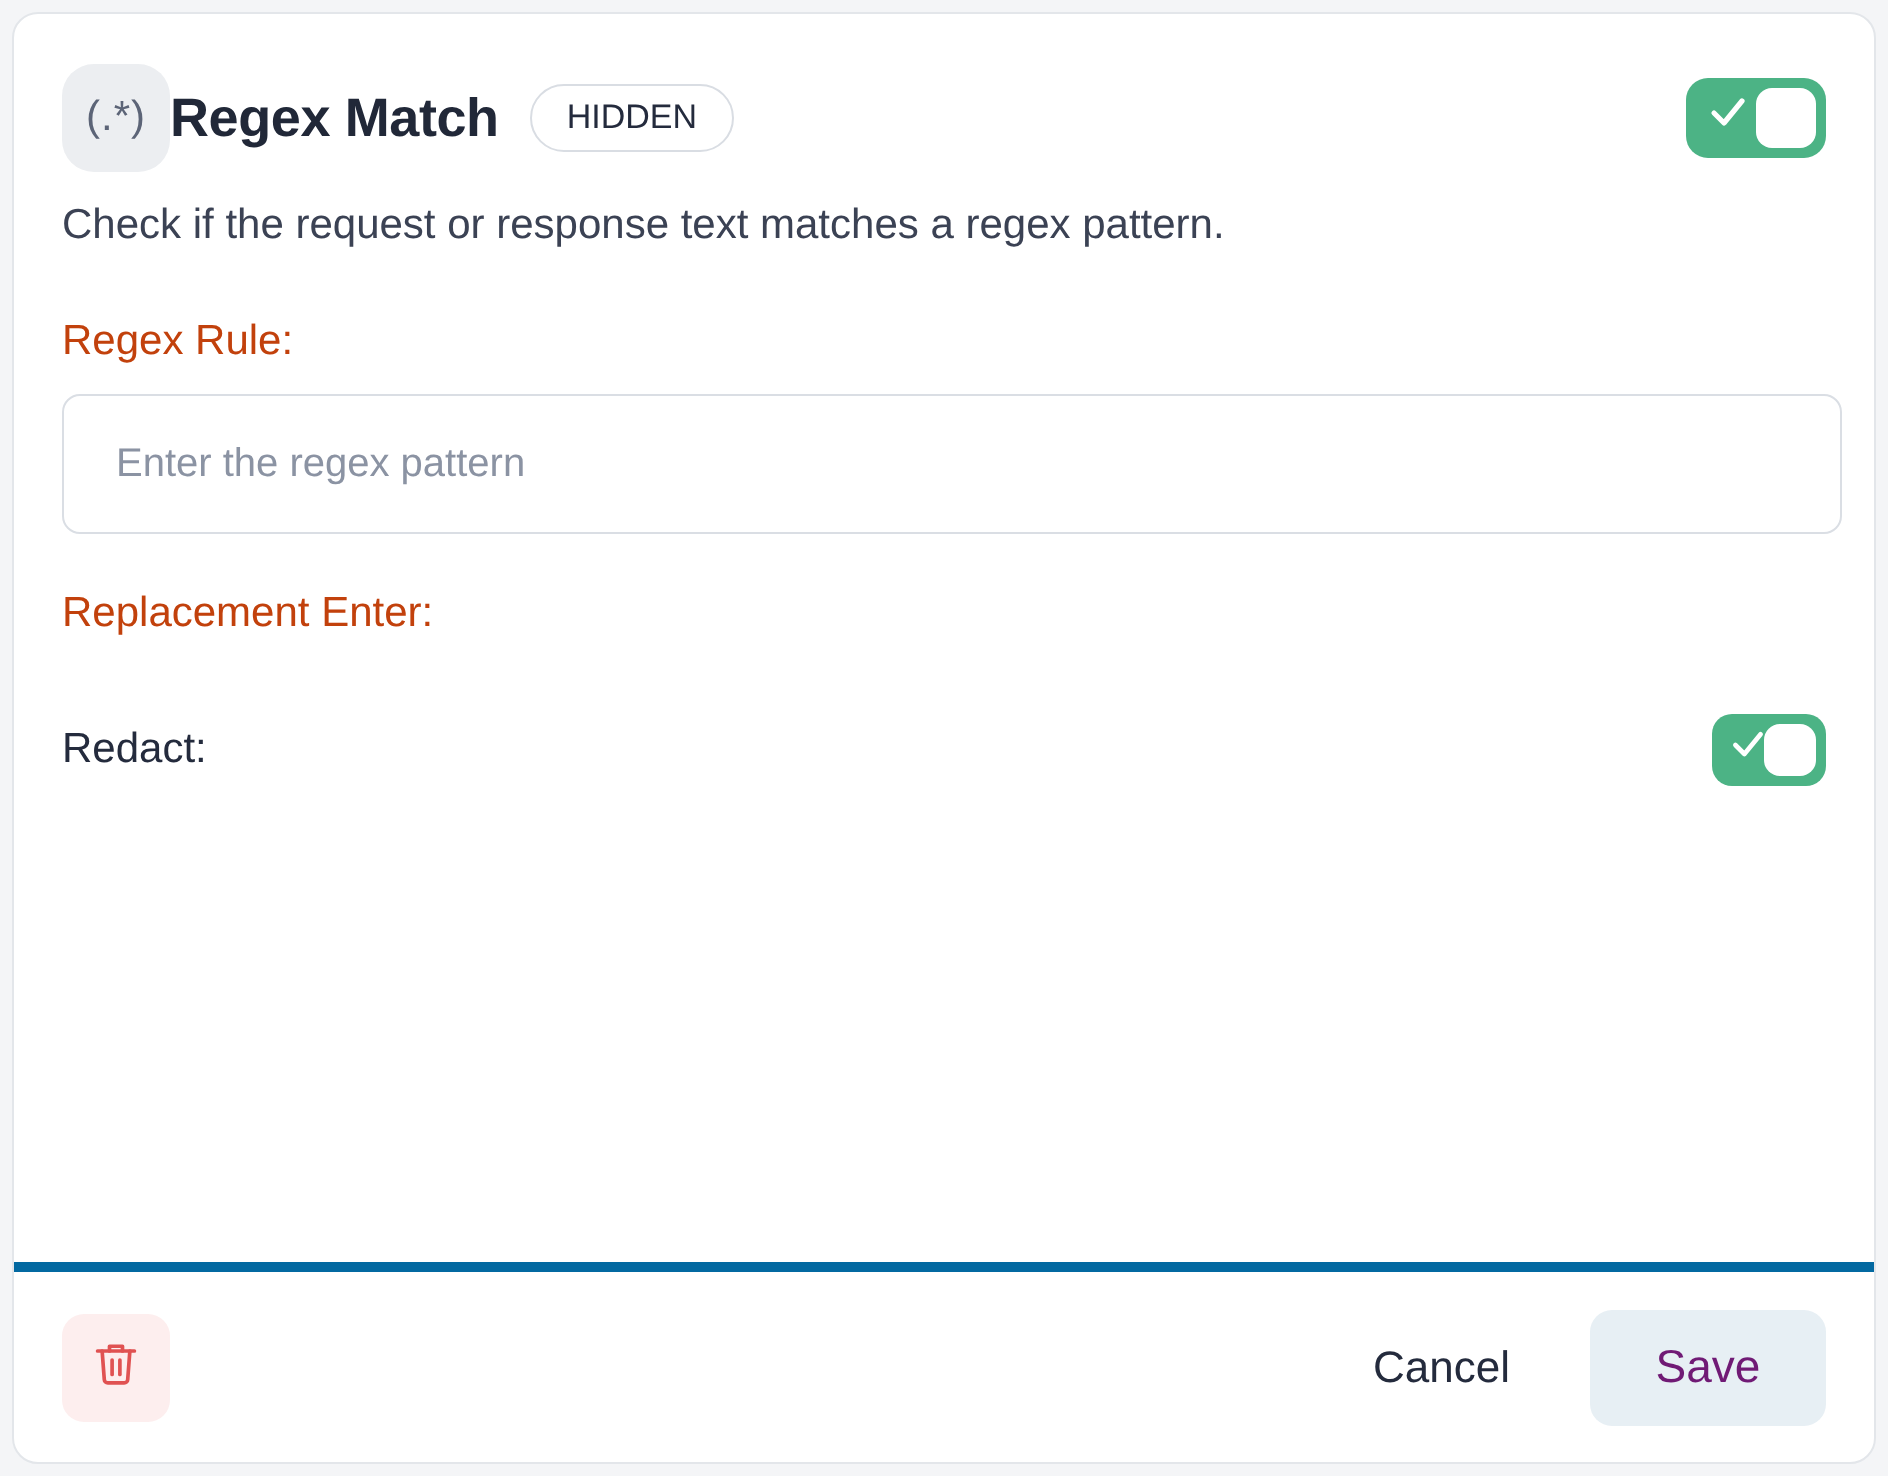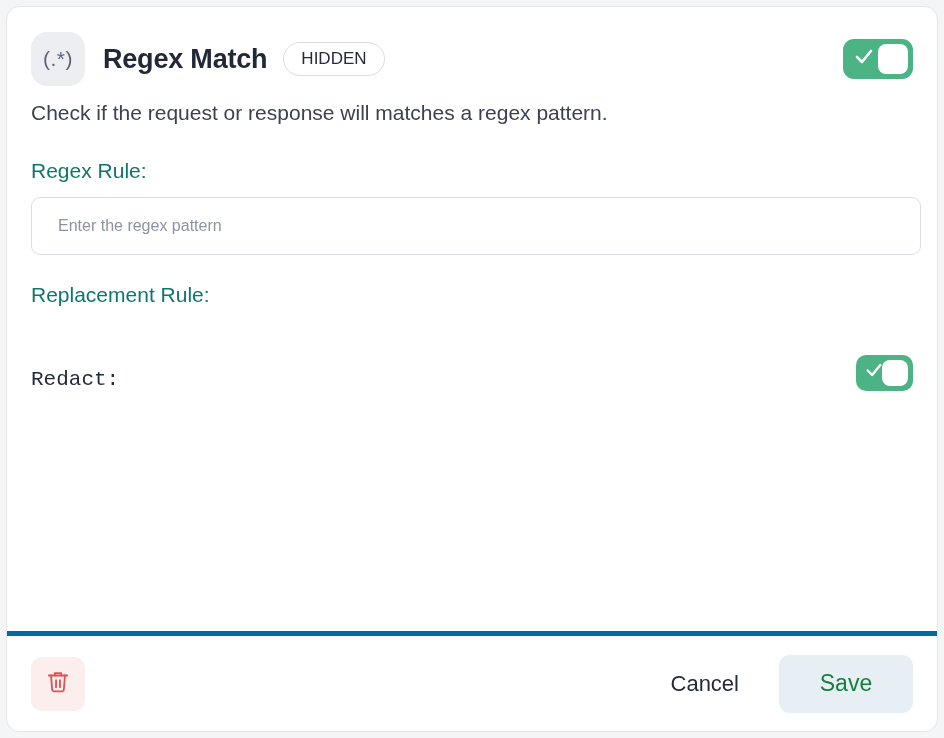--- a/index.html
+++ b/index.html
@@ -51,21 +51,20 @@
     color: #5c6477;
     font-family: "Liberation Sans", sans-serif;
     font-size: 21px;
     letter-spacing: 0.5px;
   }
 
   .title {
     font-size: 27px;
     font-weight: bold;
     color: #212838;
-    margin-left: 18px;
     letter-spacing: -0.2px;
     white-space: nowrap;
   }
 
   .badge {
     margin-left: 16px;
     border: 1px solid #d9dde3;
     border-radius: 999px;
     padding: 7px 17px 8px 17px;
     font-size: 17px;
@@ -110,47 +109,46 @@
   
   .description {
     font-size: 21px;
     color: #3b4254;
     margin-top: 14px;
     margin-bottom: 34px;
   }
 
   .field-label {
     font-size: 21px;
-    color: #0f766e;
+    color: #c2410c;
     margin-bottom: 14px;
   }
 
   .text-input {
     display: block;
     width: 890px;
-    height: 58px;
+    height: 70px;
     border: 1px solid #dadee4;
     border-radius: 9px;
     background: #ffffff;
     padding: 0 26px;
     font-family: "Liberation Sans", sans-serif;
-    font-size: 16px;
+    font-size: 20px;
     color: #14532d;
     outline: none;
   }
   .text-input::placeholder { color: #8b93a3; }
 
   .field-block { margin-bottom: 28px; }
 
   .switch-row {
     display: flex;
-    align-items: flex-end;
+    align-items: center;
     height: 56px;
     margin-top: 22px;
-    font-family: Liberation Mono, monospace;
   }
   .switch-row .switch-label {
     font-size: 21px;
     color: #242b3d;
     flex: 1 1 auto;
   }
 
   
   .footer {
     flex: 0 0 auto;
@@ -186,23 +184,23 @@
     padding: 10px 14px;
     margin-right: 26px;
   }
 
   .save-button {
     border: none;
     background: #e7eff4;
     border-radius: 11px;
     font-family: "Liberation Sans", sans-serif;
     font-size: 23px;
-    color: #15803d;
+    color: #701a75;
     cursor: pointer;
-    width: 134px;
+    width: 118px;
     height: 58px;
   }
 </style>
 </head>
 <body>
 
 <div class="card">
 
   <div class="card-body">
 
@@ -218,29 +216,29 @@
       <div class="toggle lg on">
         <span class="check">
           <svg width="20" height="20" viewBox="0 0 20 20" aria-hidden="true">
             <polyline points="3,10 8,15 17,4" fill="none" stroke="#ffffff" stroke-width="2.6" stroke-linecap="round" stroke-linejoin="round"></polyline>
           </svg>
         </span>
         <span class="knob"></span>
       </div>
     </div>
 
-    <div class="description">Check if the request or response will matches a regex pattern.</div>
+    <div class="description">Check if the request or response text matches a regex pattern.</div>
 
     <div class="field-block">
       <div class="field-label">Regex Rule:</div>
       <input class="text-input" type="text" placeholder="Enter the regex pattern" style="">
     </div>
 
     <div class="field-block">
-      <div class="field-label">Replacement Rule:</div>
+      <div class="field-label">Replacement Enter:</div>
     </div>
 
     <div class="switch-row">
       <div class="switch-label">Redact:</div>
       <div class="toggle sm on">
         <span class="check">
           <svg width="18" height="18" viewBox="0 0 20 20" aria-hidden="true">
             <polyline points="3,10 8,15 17,4" fill="none" stroke="#ffffff" stroke-width="2.6" stroke-linecap="round" stroke-linejoin="round"></polyline>
           </svg>
         </span>

